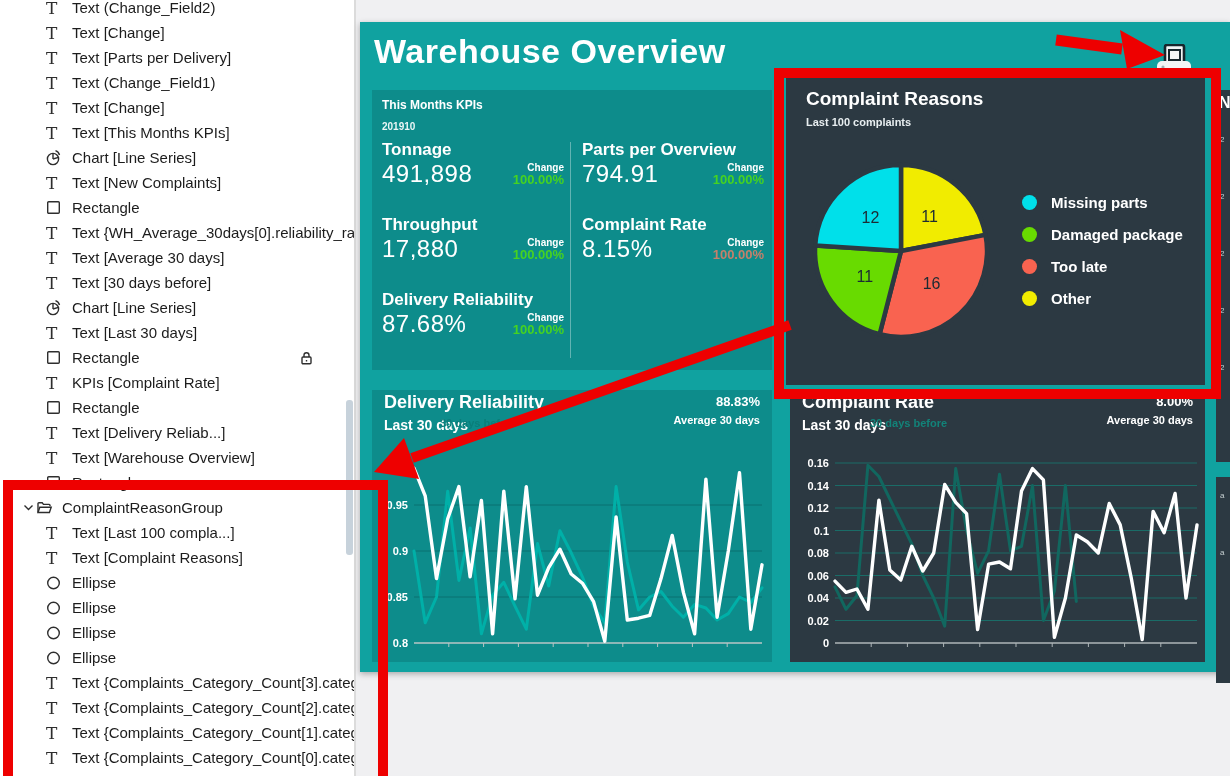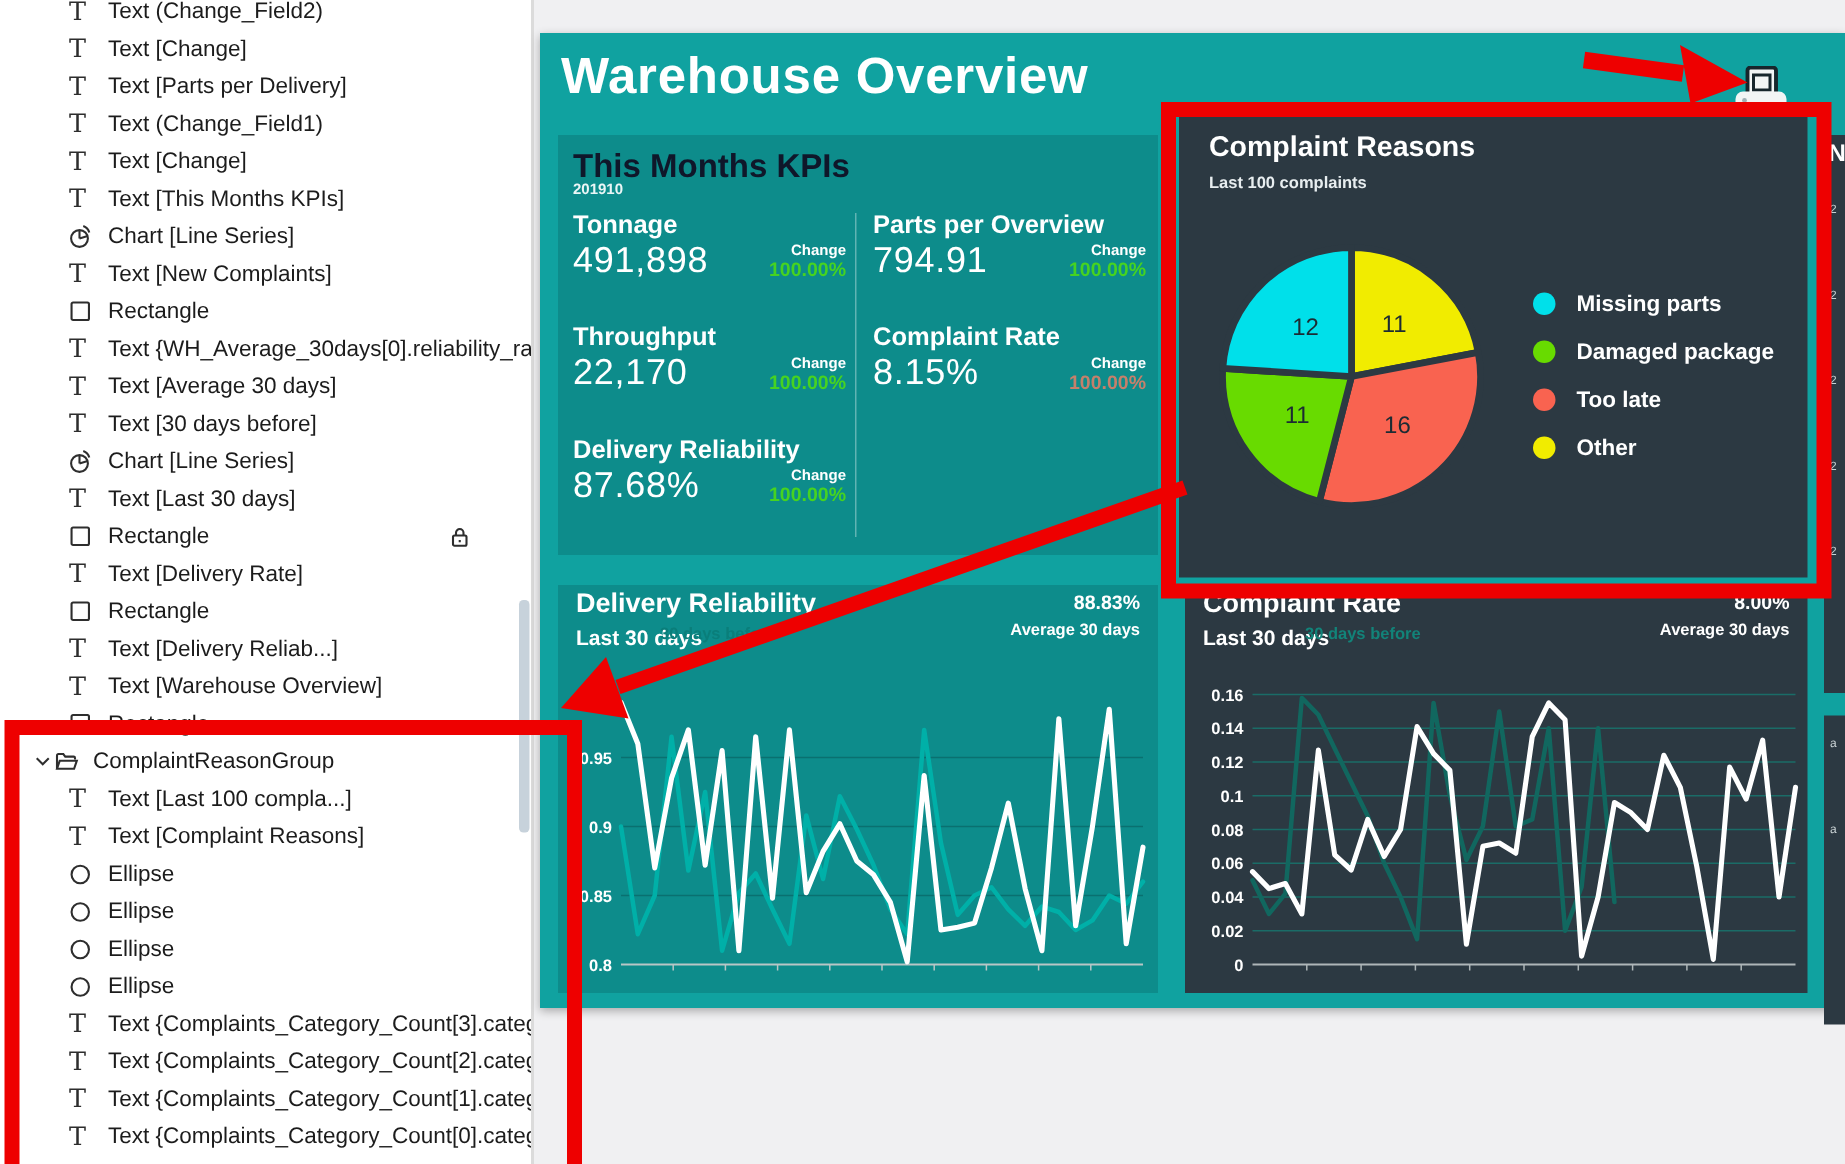--- a/index.html
+++ b/index.html
@@ -24,21 +24,21 @@
   .dashboard{position:absolute;left:4px;top:22px;width:870px;height:650px;background:#10A2A0;
              box-shadow:0 2px 6px rgba(0,0,0,.3);}
   .dash-title{position:absolute;left:14px;top:10px;font-size:34px;font-weight:600;color:#FFFFFF;letter-spacing:.5px;}
 
   .panel{position:absolute;}
   .teal-panel{background:#0D8C8B;}
   .dark-panel{background:#2C3942;}
 
   
   .kpi{left:12px;top:68px;width:400px;height:280px;}
-  .p-title{position:absolute;left:10px;top:8px;font-size:22px;font-weight:700;color:#0f172a;}
+  .p-title{position:absolute;left:10px;top:8px;font-size:12px;font-weight:700;color:#ffffff;}
   .p-sub{position:absolute;left:10px;top:31px;font-size:10px;font-weight:600;color:#EAF6F6;}
   .kpi-divider{position:absolute;left:198px;top:52px;width:1px;height:216px;background:rgba(255,255,255,.35);}
   .kpi-cell{position:absolute;width:182px;}
   .kpi-label{font-size:17px;font-weight:700;color:#FFFFFF;}
   .kpi-row{display:flex;align-items:flex-end;}
   .kpi-value{font-size:24px;color:#FFFFFF;letter-spacing:.5px;}
   .chg{margin-left:auto;text-align:right;line-height:1.15;}
   .chg-label{font-size:10px;font-weight:700;color:#FFFFFF;}
   .chg-value{font-size:13px;font-weight:700;}
 
@@ -219,21 +219,21 @@
               <path d="M5 7V5.2a2.5 2.5 0 0 1 5 0V7"></path>
               <path d="M7.5 10v1.5"></path>
             </svg>
           </span>
   </div>
         <div class="tree-row">
 
     <span class="t-icon">
             <span class="glyphT">T</span>
           </span>
-    <span class="lbl">Text [Delivery Rate]</span>
+    <span class="lbl">KPIs [Complaint Rate]</span>
 
   </div>
         <div class="tree-row">
 
     <span class="t-icon">
             <svg xmlns="http://www.w3.org/2000/svg" width="16" height="17" viewBox="0 0 16 17" fill="none" stroke="#2e2e2e" stroke-width="1.4">
               <rect x="1.7" y="2.7" width="11.6" height="11.6" rx="1"></rect>
             </svg>
           </span>
     <span class="lbl">Rectangle</span>
@@ -397,21 +397,21 @@
       <span class="kpi-value">794.91</span>
       <span class="chg">
         <div class="chg-label">Change</div>
         <div class="chg-value" style="color: rgb(70, 211, 33);">100.00%</div>
       </span>
     </div>
   </div>
             <div class="kpi-cell" style="left: 10px; top: 125px;">
     <div class="kpi-label">Throughput</div>
     <div class="kpi-row">
-      <span class="kpi-value">22,170</span>
+      <span class="kpi-value">17,880</span>
       <span class="chg">
         <div class="chg-label">Change</div>
         <div class="chg-value" style="color: rgb(70, 211, 33);">100.00%</div>
       </span>
     </div>
   </div>
             <div class="kpi-cell" style="left: 210px; top: 125px;">
     <div class="kpi-label">Complaint Rate</div>
     <div class="kpi-row">
       <span class="kpi-value">8.15%</span>

